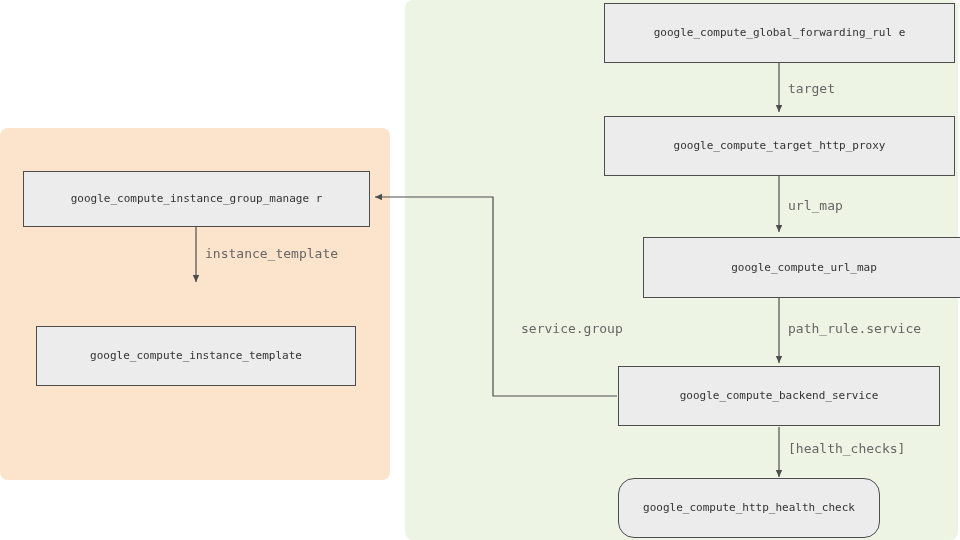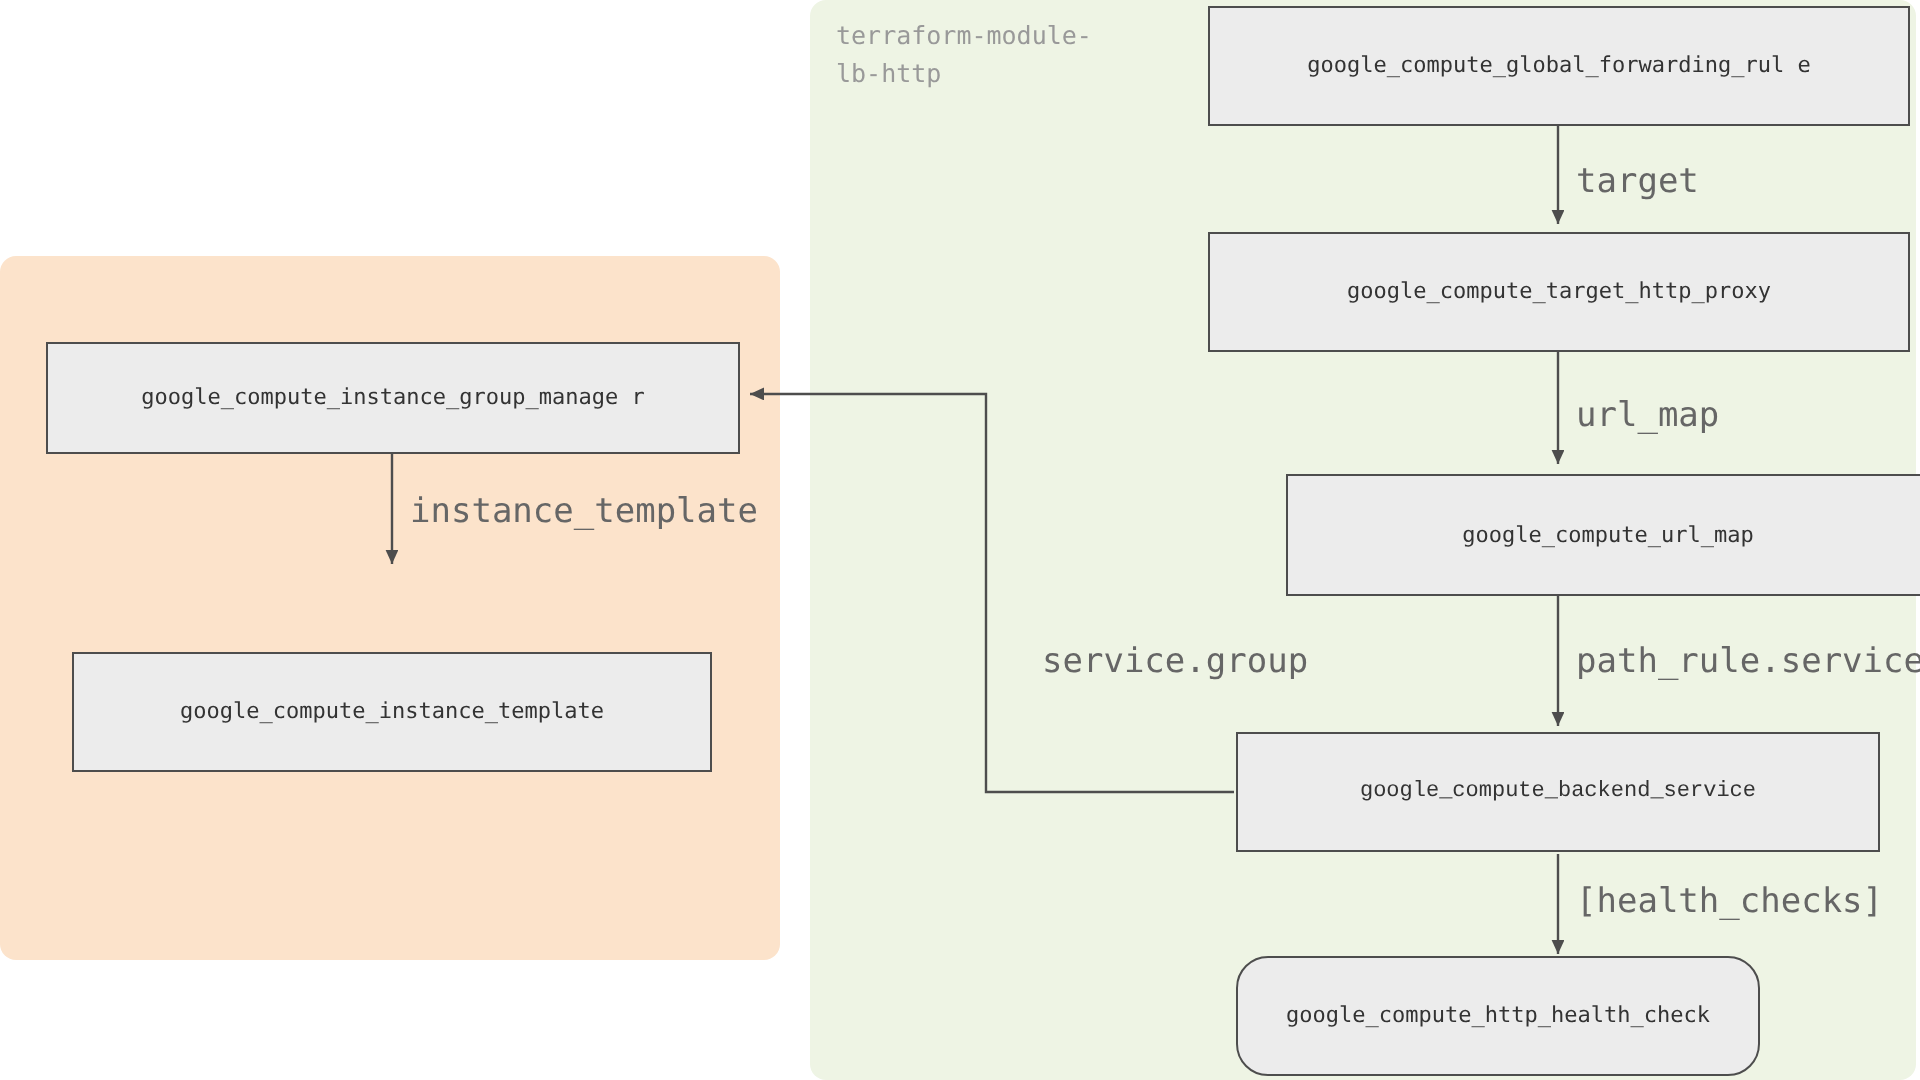--- a/index.html
+++ b/index.html
@@ -62,43 +62,41 @@
     padding: 0 6px;
   }
   .node span {
     display: block;
     width: 100%;
     word-break: break-all;
   }
   .edge-label {
     position: absolute;
     color: #666666;
-    font-size: 17px;
+    font-size: 13px;
     white-space: nowrap;
   }
   svg.edges {
     position: absolute;
     left: 0;
     top: 0;
     width: 960px;
     height: 540px;
     overflow: visible;
   }
 </style>
 </head>
 <body>
 
 <div id="stage">
 
   <div class="cluster" id="cluster-mig"></div>
 
   <div class="cluster" id="cluster-lb"></div>
 
-  <div class="cluster-label" id="cluster-lb-label">terraform-module-
-lb-http</div>
 
   <svg class="edges" viewBox="0 0 960 540" xmlns="http://www.w3.org/2000/svg">
     <defs>
       <marker id="arrow" markerWidth="9" markerHeight="9" refX="7" refY="3.2" orient="auto" markerUnits="userSpaceOnUse">
         <path d="M0,0 L7,3.2 L0,6.4 z" fill="#4d4d4d"></path>
       </marker>
     </defs>
 
     <path d="M779,63 L779,112" stroke="#4d4d4d" stroke-width="1.2" fill="none" marker-end="url(#arrow)"></path>
 
@@ -119,21 +117,21 @@
   </div>
 
   <div class="node" id="n-target-proxy" style="left:604px; top:116px; width:351px; height:60px;">
     <span>google_compute_target_http_proxy</span>
   </div>
 
   <div class="node" id="n-url-map" style="left:618px; top:237px; width:322px; height:61px;margin-left:25px;">
     <span>google_compute_url_map</span>
   </div>
 
-  <div class="node" id="n-backend-service" style="left:618px; top:366px; width:322px; height:60px;font-family:Liberation Mono, monospace;">
+  <div class="node" id="n-backend-service" style="left:618px; top:366px; width:322px; height:60px;">
     <span>google_compute_backend_service</span>
   </div>
 
   <div class="node" id="n-health-check" style="left:618px; top:478px; width:262px; height:60px;border-radius:16px;">
     <span>google_compute_http_health_check</span>
   </div>
 
   <div class="node" id="n-igm" style="left:23px; top:171px; width:347px; height:56px;">
     <span>google_compute_instance_group_manage
 r</span>

